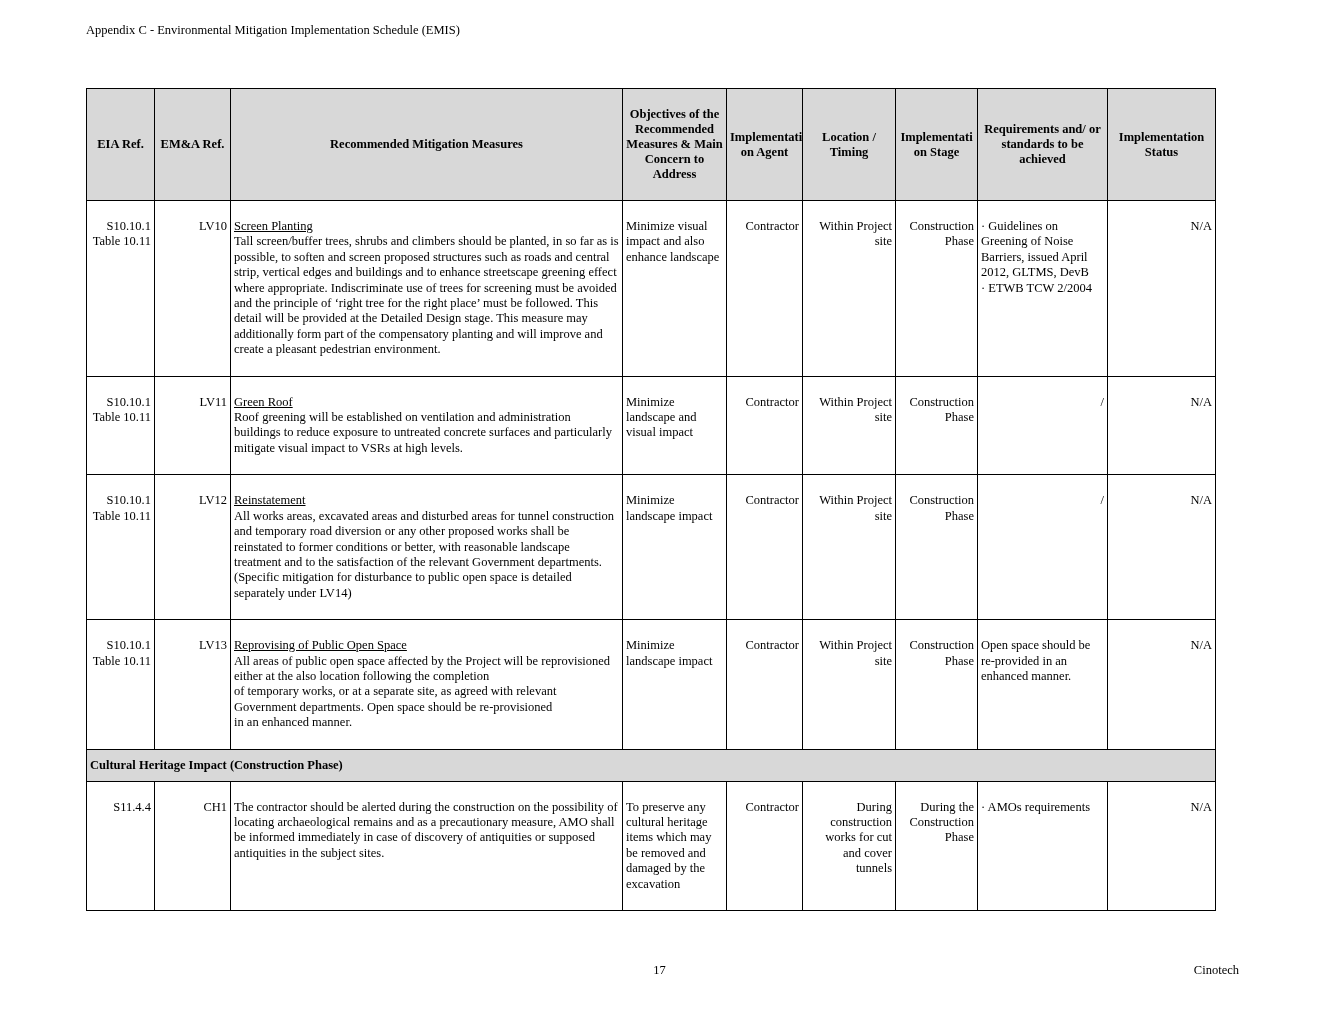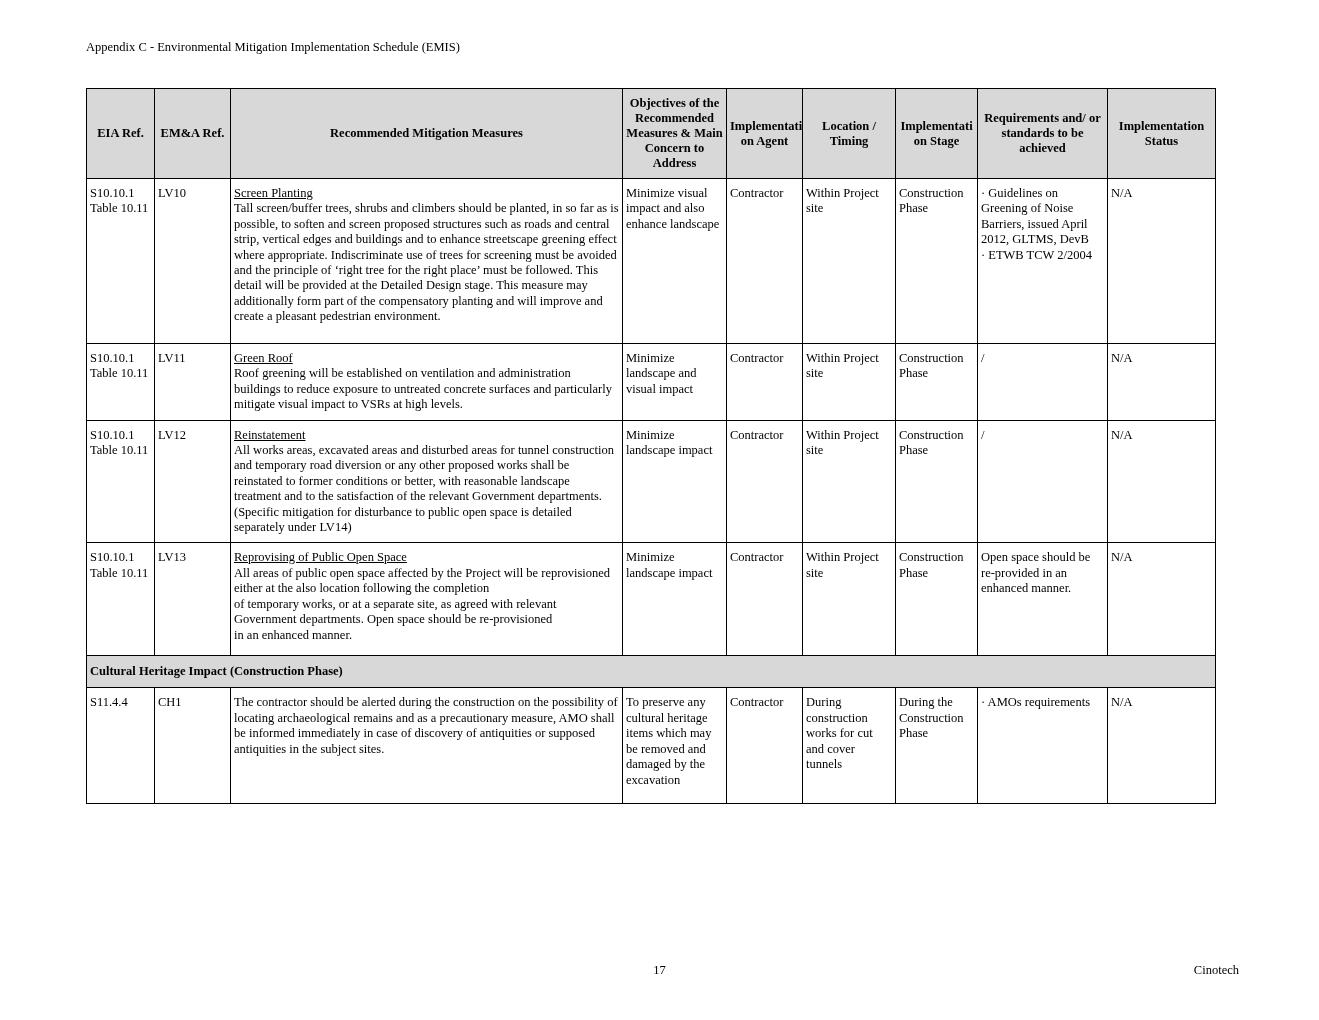--- a/index.html
+++ b/index.html
@@ -12,49 +12,49 @@
   .page {
     position: relative;
     width: 1319px;
     height: 1020px;
     background: #ffffff;
     overflow: hidden;
   }
   .appendix-title {
     position: absolute;
     left: 86px;
-    top: 40px;
+    top: 23px;
     font-size: 12.5px;
     white-space: nowrap;
   }
   .emis-table {
     position: absolute;
     left: 86px;
     top: 88px;
     border-collapse: collapse;
     table-layout: fixed;
     width: 1129px;
     font-size: 12.5px;
     line-height: 15.4px;
   }
   .emis-table th, .emis-table td {
     border: 1px solid #000000;
-    padding: 7px 3px;
+    padding: 18px 3px;
     vertical-align: top;
     white-space: pre-line;
     overflow: hidden;
   }
   .emis-table thead th {
     background: var(--table-header-bg, #d8d8d8);
     font-weight: bold;
     text-align: center;
     vertical-align: middle;
     line-height: 15px;
   }
-  .cell-center { text-align: left; }
+  .cell-center { text-align: right; }
   .measure-title {
     text-decoration: underline;
     display: block;
   }
   .section-row td {
     background: var(--section-row-bg, #d8d8d8);
     font-weight: bold;
     text-align: left;
     padding: 8px 3px;
     line-height: 15px;

